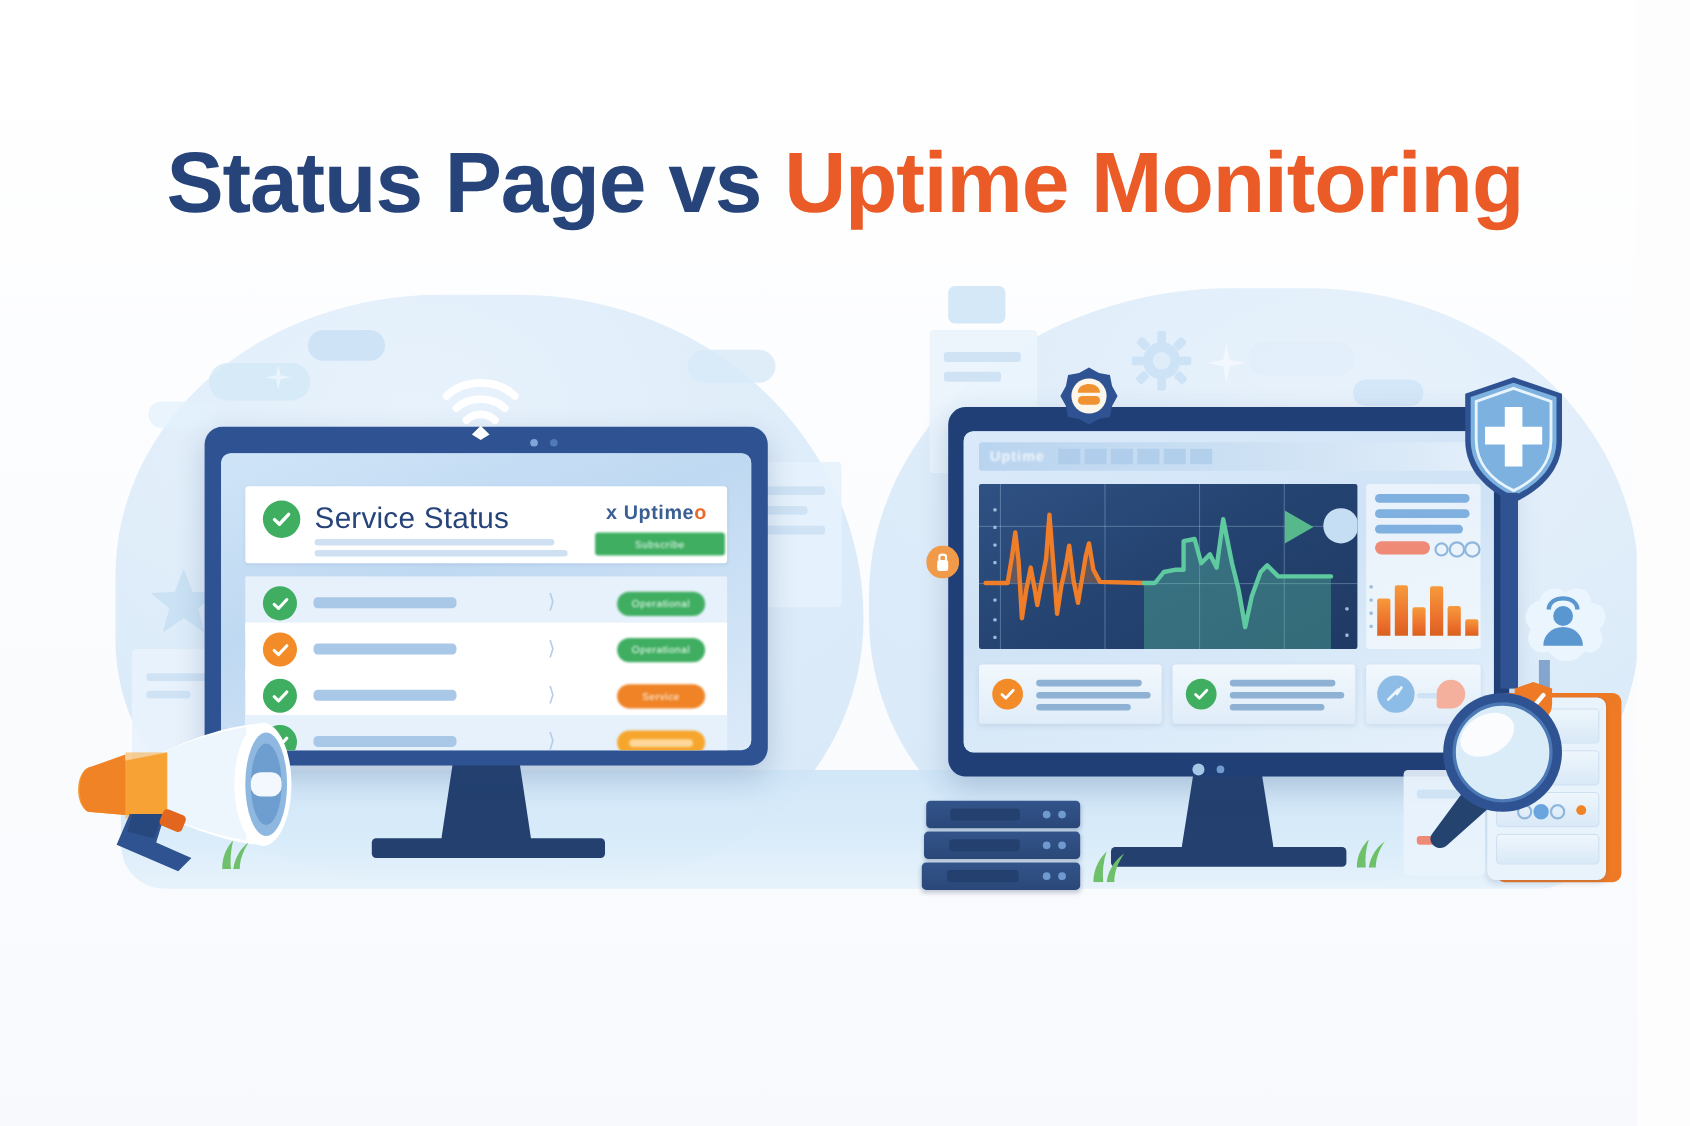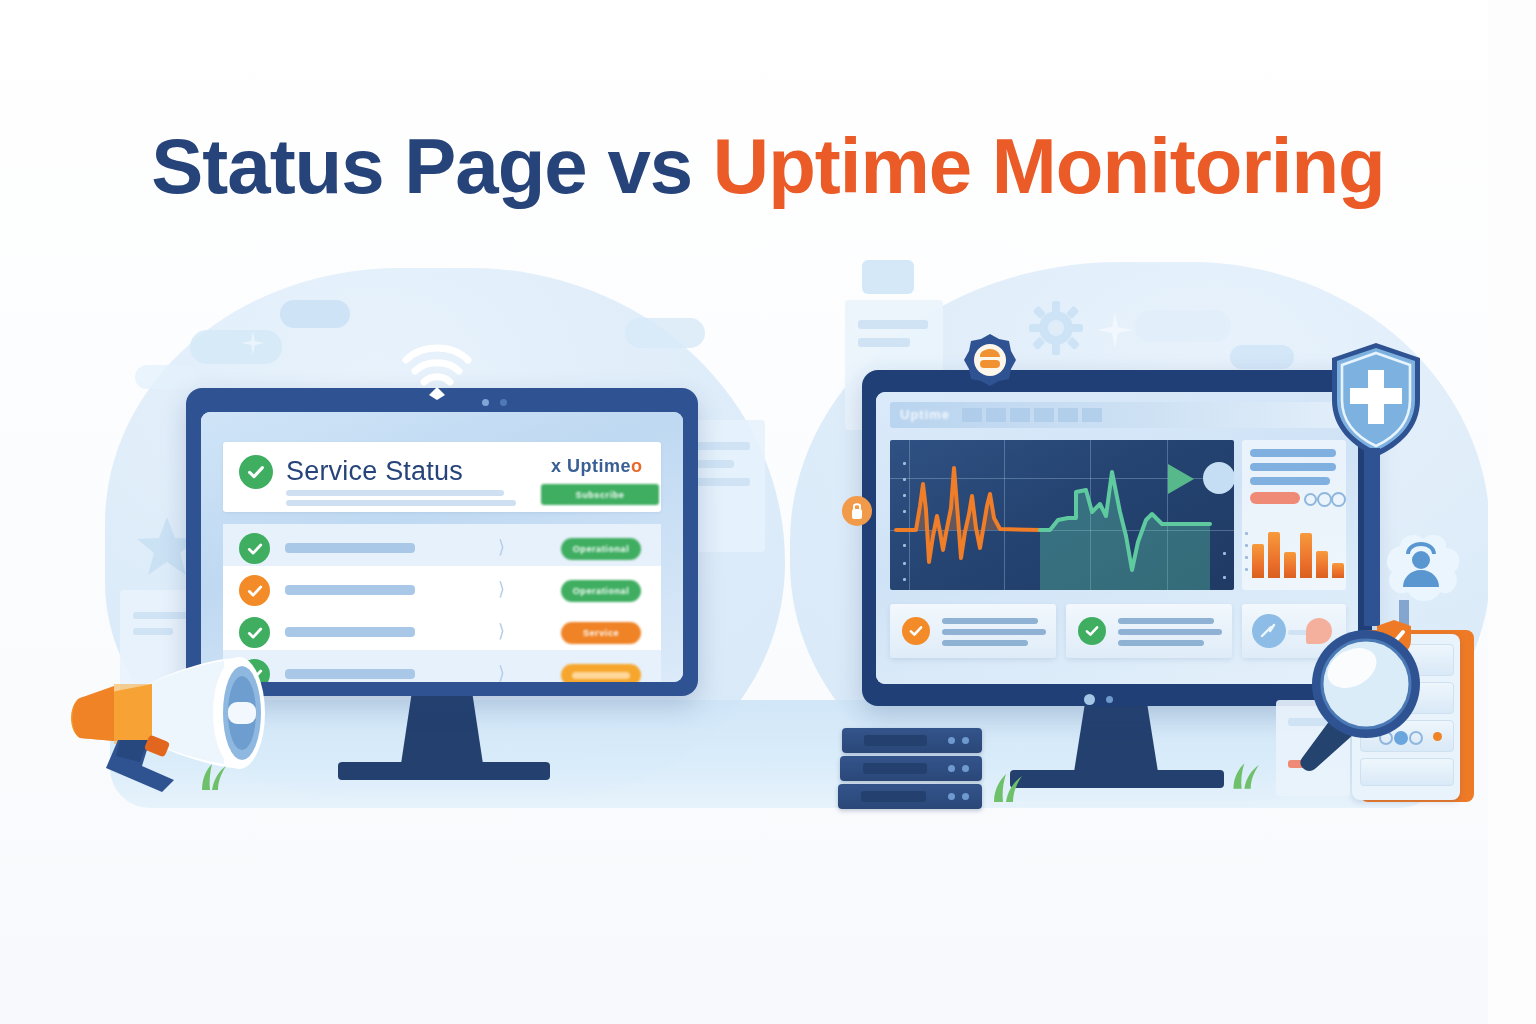--- a/index.html
+++ b/index.html
@@ -51,21 +51,21 @@
   .row{position:absolute;left:22px;right:22px;height:51px;background:#fff;
      border-bottom:1px solid #eef4fb;}
   .row.alt{background:#e7f1fb;}
   .chk{position:absolute;border-radius:50%;display:flex;align-items:center;justify-content:center;}
   .chk svg{display:block;}
   .chk.green{background:#3fae61;}
   .chk.orange{background:#f28b28;}
   .hl{position:absolute;background:#a9c8e8;border-radius:4px;}
   .hl.light{background:#cfe0f2;}
   .pill{position:absolute;border-radius:12px;display:flex;align-items:center;justify-content:center;
-     color:#fff;font-size:9px;font-weight:700;letter-spacing:.6px;
+     color:#fff;font-size:9px;font-weight:400;letter-spacing:.6px;
      filter:blur(.9px);overflow:hidden;}
   .pill.green{background:#3fae61;}
   .pill.orange{background:#ef8326;}
   .pill.amber{background:#f6a62c;}
   .pill .inner-bar{position:absolute;left:14%;right:14%;height:7px;background:#ffd79a;border-radius:4px;}
   .svc-title{position:absolute;color:#26447a;font-size:27px;font-weight:400;letter-spacing:.2px;}
   .brand{position:absolute;font-size:18px;font-weight:700;color:#3a5f95;letter-spacing:.5px;
      filter:blur(.7px);white-space:nowrap;}
   .brand .o{color:#e96a2a;}
   .cheveron{position:absolute;color:#b6cde6;font-size:18px;}

